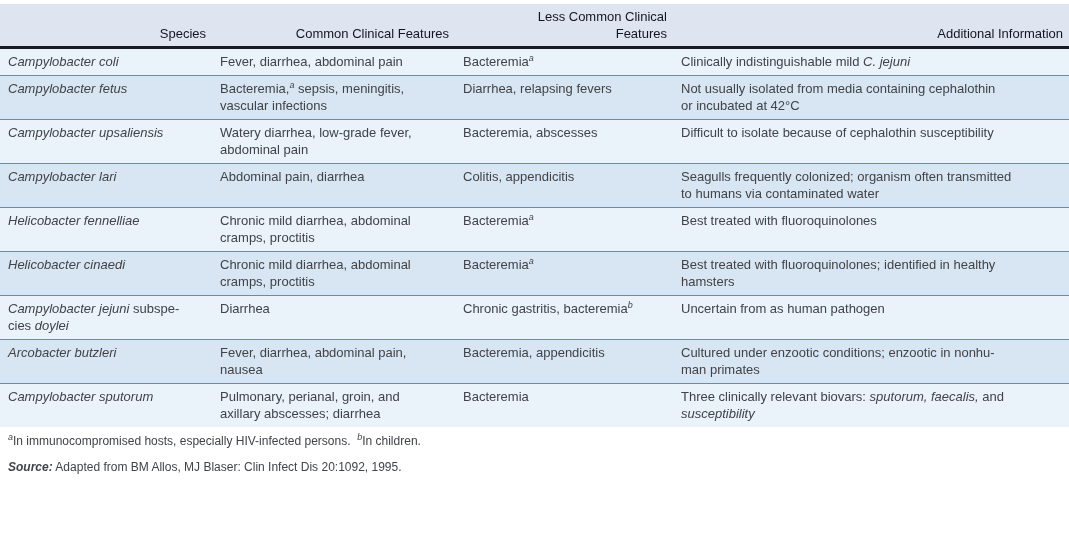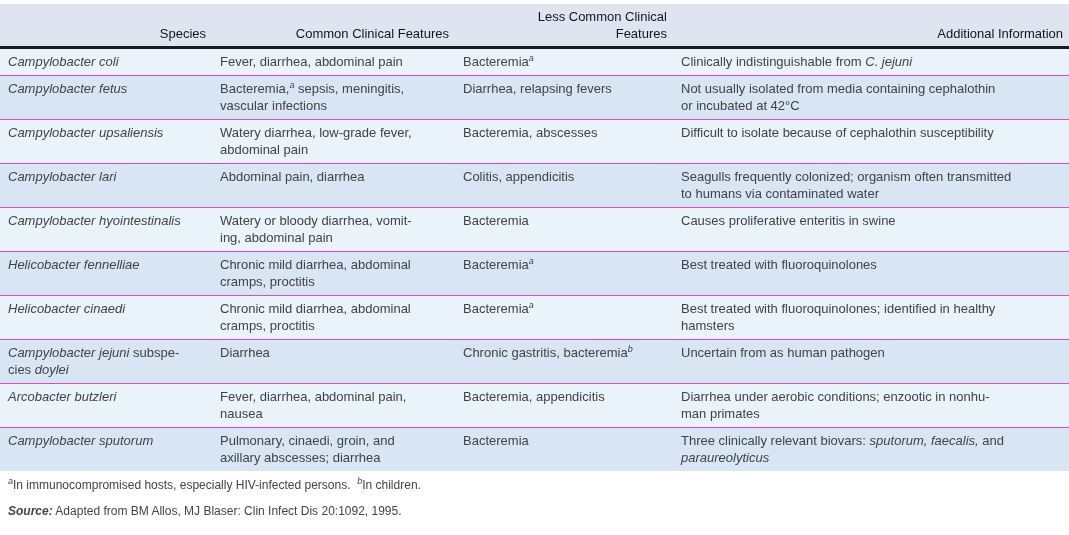--- a/index.html
+++ b/index.html
@@ -86,45 +86,39 @@
         <th>Less Common Clinical
 Features</th>
         <th>Additional Information</th>
       </tr>
     </thead>
     <tbody>
         <tr>
           <td><span>Campylobacter coli</span></td>
           <td><span>Fever, diarrhea, abdominal pain</span></td>
           <td><span>Bacteremia</span><sup class="it">a</sup></td>
-          <td><span>Clinically indistinguishable from </span><span class="it">C. jejuni</span></td>
+          <td><span>Clinically indistinguishable mild </span><span class="it">C. jejuni</span></td>
         </tr>
         <tr>
           <td><span>Campylobacter fetus</span></td>
           <td><span>Bacteremia,</span><sup class="it">a</sup><span> sepsis, meningitis,</span><br><span>vascular infections</span></td>
           <td><span>Diarrhea, relapsing fevers</span></td>
           <td><span>Not usually isolated from media containing cephalothin</span><br><span>or incubated at 42°C</span></td>
         </tr>
         <tr>
           <td><span>Campylobacter upsaliensis</span></td>
           <td><span>Watery diarrhea, low-grade fever,</span><br><span>abdominal pain</span></td>
           <td><span>Bacteremia, abscesses</span></td>
           <td><span>Difficult to isolate because of cephalothin susceptibility</span></td>
         </tr>
         <tr>
           <td><span>Campylobacter lari</span></td>
           <td><span>Abdominal pain, diarrhea</span></td>
           <td><span>Colitis, appendicitis</span></td>
           <td><span>Seagulls frequently colonized; organism often transmitted</span><br><span>to humans via contaminated water</span></td>
-        </tr>
-        <tr>
-          <td><span>Campylobacter hyointestinalis</span></td>
-          <td><span>Watery or bloody diarrhea, vomit-</span><br><span>ing, abdominal pain</span></td>
-          <td><span>Bacteremia</span></td>
-          <td><span>Causes proliferative enteritis in swine</span></td>
         </tr>
         <tr>
           <td><span>Helicobacter fennelliae</span></td>
           <td><span>Chronic mild diarrhea, abdominal</span><br><span>cramps, proctitis</span></td>
           <td><span>Bacteremia</span><sup class="it">a</sup></td>
           <td><span>Best treated with fluoroquinolones</span></td>
         </tr>
         <tr>
           <td><span>Helicobacter cinaedi</span></td>
           <td><span>Chronic mild diarrhea, abdominal</span><br><span>cramps, proctitis</span></td>
@@ -134,26 +128,26 @@
         <tr>
           <td><span>Campylobacter jejuni</span><span class="rm"> subspe-</span><br><span class="rm">cies </span><span>doylei</span></td>
           <td><span>Diarrhea</span></td>
           <td><span>Chronic gastritis, bacteremia</span><sup class="it">b</sup></td>
           <td><span>Uncertain from as human pathogen</span></td>
         </tr>
         <tr>
           <td><span>Arcobacter butzleri</span></td>
           <td><span>Fever, diarrhea, abdominal pain,</span><br><span>nausea</span></td>
           <td><span>Bacteremia, appendicitis</span></td>
-          <td><span>Diarrhea under aerobic conditions; enzootic in nonhu-</span><br><span>man primates</span></td>
+          <td><span>Cultured under enzootic conditions; enzootic in nonhu-</span><br><span>man primates</span></td>
         </tr>
         <tr>
           <td><span>Campylobacter sputorum</span></td>
-          <td><span>Pulmonary, cinaedi, groin, and</span><br><span>axillary abscesses; diarrhea</span></td>
+          <td><span>Pulmonary, perianal, groin, and</span><br><span>axillary abscesses; diarrhea</span></td>
           <td><span>Bacteremia</span></td>
-          <td><span>Three clinically relevant biovars: </span><span class="it">sputorum, faecalis,</span><span> and </span><br><span class="it">paraureolyticus</span></td>
+          <td><span>Three clinically relevant biovars: </span><span class="it">sputorum, faecalis,</span><span> and </span><br><span class="it">susceptibility</span></td>
         </tr>
       </tbody>
   </table>
 
   <div class="footnote-line"><sup class="it">a</sup><span>In immunocompromised hosts, especially HIV-infected persons.&nbsp; </span><sup class="it">b</sup><span>In children.</span></div>
   <div class="source-line"><span class="it bd">Source:</span><span> Adapted from BM Allos, MJ Blaser: Clin Infect Dis 20:1092, 1995.</span></div>
 </div>
 
 </body></html>

